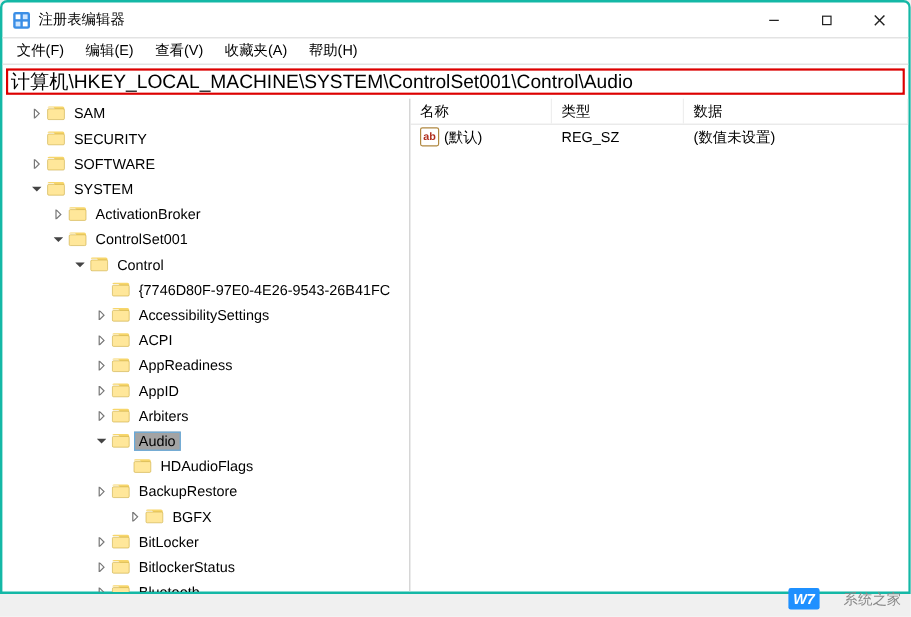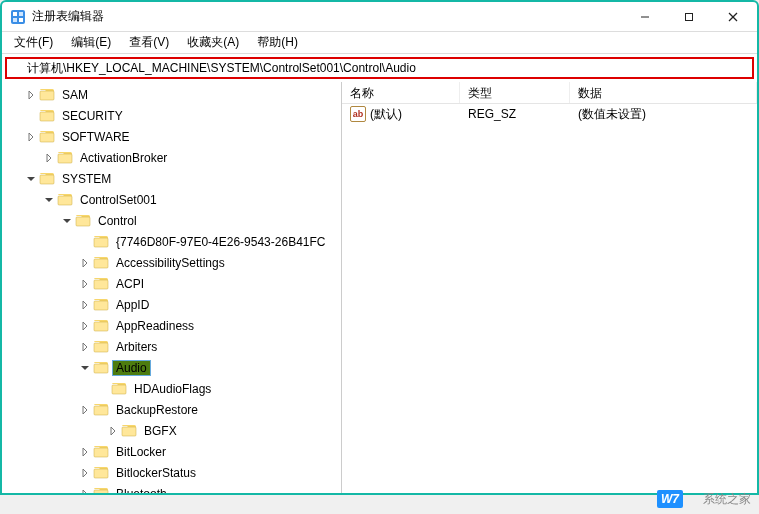--- a/index.html
+++ b/index.html
@@ -7,31 +7,31 @@
 .window { width: 759px; height: 495px; background: #fff; border: 2px solid #14b8a6; display: flex; flex-direction: column; border-radius: 6px 6px 0 0; }
 .titlebar { height: 30px; display: flex; align-items: center; padding: 0 2px 0 8px; border-bottom: 1px solid #ddd; }
 .titlebar .icon { width: 16px; height: 16px; margin-right: 6px; display: flex; align-items: center; justify-content: center;}
 .titlebar .title { flex: 1; }
 .winbtns { display: flex; }
 .winbtn { width: 44px; height: 28px; display: flex; align-items: center; justify-content: center; color: #222; }
 .menubar { height: 22px; display: flex; align-items: center; padding: 0 4px; border-bottom: 1px solid #ddd; gap: 2px;}
 .menuitem { padding: 2px 8px; }
 .addrbar-wrap { padding: 3px; }
 .addrbar { height: 22px; border: 2px solid #d00; display: flex; align-items: center; }
-.addrinput { flex: 1; border: none; outline: none; padding: 0 20px; font-size: 12px; }
+.addrinput { flex: 1; border: none; outline: none; padding: 0 2px; font-size: 16px; }
 .body { flex: 1; display: flex; overflow: hidden; }
 .tree { width: 340px; border-right: 1px solid #ccc; overflow-y: auto; overflow-x: hidden; padding: 2px 0; }
 .tree::-webkit-scrollbar { width: 16px; }
 .tree::-webkit-scrollbar-thumb { background: #ccc; border: 3px solid #fff; border-radius: 8px;}
 .tree::-webkit-scrollbar-track { background: #fff; }
 .node { display: flex; align-items: center; height: 21px; white-space: nowrap; cursor: default; }
 .node .chev { width: 14px; display: inline-flex; justify-content: center; color: #666; font-size: 10px; }
 .node .chev.blank { color: transparent; }
 .node .fld { width: 16px; height: 14px; margin: 0 3px 0 1px; display: inline-flex; }
-.node.selected .lbl { background: #4d7c0f; border: 1px solid #66aadd; padding: 0 3px; }
+.node.selected .lbl { background: #a3a3a3; border: 1px solid #66aadd; padding: 0 3px; }
 .node .lbl { padding: 1px 4px; }
 .list { flex: 1; }
 .list-head { display: flex; height: 22px; border-bottom: 1px solid #e5e5e5; }
 .list-head .col { padding: 3px 8px; border-right: 1px solid #eee; }
 .col-name { width: 118px; }
 .col-type { width: 110px; }
 .col-data { flex: 1; }
 .list-row { display: flex; height: 20px; align-items: center; }
 .list-row .cell { padding: 2px 8px; }
 .cell-name { width: 118px; display: flex; align-items: center; gap: 4px; }
@@ -127,74 +127,74 @@
             </svg>
           </span>
           <span class="fld">
             <svg class="folder-svg" viewBox="0 0 16 13">
               <path class="tab" d="M1 2 h5 l1.5 1.5 H15 V2.5 Q15 1 13.5 1 H2.5 Q1 1 1 2 Z"></path>
               <rect x="1" y="3" width="14" height="9" rx="1" fill="#ffe79a" stroke="#caa93e" stroke-width="0.5"></rect>
             </svg>
           </span>
           <span class="lbl">SOFTWARE</span>
         </div>
+        <div class="node" style="padding-left: 22px;">
+          <span class="chev">
+            <svg width="8" height="8" viewBox="0 0 8 8">
+              <path d="M0 2 L4 6 L8 2 Z" fill="#444"></path>
+            </svg>
+          </span>
+          <span class="fld">
+            <svg class="folder-svg" viewBox="0 0 16 13">
+              <path class="tab" d="M1 2 h5 l1.5 1.5 H15 V2.5 Q15 1 13.5 1 H2.5 Q1 1 1 2 Z"></path>
+              <rect x="1" y="3" width="14" height="9" rx="1" fill="#ffe79a" stroke="#caa93e" stroke-width="0.5"></rect>
+            </svg>
+          </span>
+          <span class="lbl">SYSTEM</span>
+        </div>
         <div class="node" style="padding-left: 40px;">
           <span class="chev">
             <svg width="8" height="8" viewBox="0 0 8 8">
               <path d="M2 0 L6 4 L2 8 Z" fill="none" stroke="#777" stroke-width="1"></path>
             </svg>
           </span>
           <span class="fld">
             <svg class="folder-svg" viewBox="0 0 16 13">
               <path class="tab" d="M1 2 h5 l1.5 1.5 H15 V2.5 Q15 1 13.5 1 H2.5 Q1 1 1 2 Z"></path>
               <rect x="1" y="3" width="14" height="9" rx="1" fill="#ffe79a" stroke="#caa93e" stroke-width="0.5"></rect>
             </svg>
           </span>
           <span class="lbl">ActivationBroker</span>
         </div>
-        <div class="node" style="padding-left: 22px;">
+        <div class="node" style="padding-left: 40px;">
           <span class="chev">
             <svg width="8" height="8" viewBox="0 0 8 8">
               <path d="M0 2 L4 6 L8 2 Z" fill="#444"></path>
             </svg>
           </span>
           <span class="fld">
             <svg class="folder-svg" viewBox="0 0 16 13">
               <path class="tab" d="M1 2 h5 l1.5 1.5 H15 V2.5 Q15 1 13.5 1 H2.5 Q1 1 1 2 Z"></path>
               <rect x="1" y="3" width="14" height="9" rx="1" fill="#ffe79a" stroke="#caa93e" stroke-width="0.5"></rect>
             </svg>
           </span>
-          <span class="lbl">SYSTEM</span>
-        </div>
-        <div class="node" style="padding-left: 40px;">
+          <span class="lbl">ControlSet001</span>
+        </div>
+        <div class="node" style="padding-left: 58px;">
           <span class="chev">
             <svg width="8" height="8" viewBox="0 0 8 8">
               <path d="M0 2 L4 6 L8 2 Z" fill="#444"></path>
             </svg>
           </span>
           <span class="fld">
             <svg class="folder-svg" viewBox="0 0 16 13">
               <path class="tab" d="M1 2 h5 l1.5 1.5 H15 V2.5 Q15 1 13.5 1 H2.5 Q1 1 1 2 Z"></path>
               <rect x="1" y="3" width="14" height="9" rx="1" fill="#ffe79a" stroke="#caa93e" stroke-width="0.5"></rect>
             </svg>
           </span>
-          <span class="lbl">ControlSet001</span>
-        </div>
-        <div class="node" style="padding-left: 58px;">
-          <span class="chev">
-            <svg width="8" height="8" viewBox="0 0 8 8">
-              <path d="M0 2 L4 6 L8 2 Z" fill="#444"></path>
-            </svg>
-          </span>
-          <span class="fld">
-            <svg class="folder-svg" viewBox="0 0 16 13">
-              <path class="tab" d="M1 2 h5 l1.5 1.5 H15 V2.5 Q15 1 13.5 1 H2.5 Q1 1 1 2 Z"></path>
-              <rect x="1" y="3" width="14" height="9" rx="1" fill="#ffe79a" stroke="#caa93e" stroke-width="0.5"></rect>
-            </svg>
-          </span>
           <span class="lbl">Control</span>
         </div>
         <div class="node" style="padding-left: 76px;">
           <span class="chev blank"></span>
           <span class="fld">
             <svg class="folder-svg" viewBox="0 0 16 13">
               <path class="tab" d="M1 2 h5 l1.5 1.5 H15 V2.5 Q15 1 13.5 1 H2.5 Q1 1 1 2 Z"></path>
               <rect x="1" y="3" width="14" height="9" rx="1" fill="#ffe79a" stroke="#caa93e" stroke-width="0.5"></rect>
             </svg>
           </span>
@@ -233,35 +233,35 @@
             <svg width="8" height="8" viewBox="0 0 8 8">
               <path d="M2 0 L6 4 L2 8 Z" fill="none" stroke="#777" stroke-width="1"></path>
             </svg>
           </span>
           <span class="fld">
             <svg class="folder-svg" viewBox="0 0 16 13">
               <path class="tab" d="M1 2 h5 l1.5 1.5 H15 V2.5 Q15 1 13.5 1 H2.5 Q1 1 1 2 Z"></path>
               <rect x="1" y="3" width="14" height="9" rx="1" fill="#ffe79a" stroke="#caa93e" stroke-width="0.5"></rect>
             </svg>
           </span>
+          <span class="lbl">AppReadiness</span>
+        </div>
+        <div class="node" style="padding-left: 76px;">
+          <span class="chev">
+            <svg width="8" height="8" viewBox="0 0 8 8">
+              <path d="M2 0 L6 4 L2 8 Z" fill="none" stroke="#777" stroke-width="1"></path>
+            </svg>
+          </span>
+          <span class="fld">
+            <svg class="folder-svg" viewBox="0 0 16 13">
+              <path class="tab" d="M1 2 h5 l1.5 1.5 H15 V2.5 Q15 1 13.5 1 H2.5 Q1 1 1 2 Z"></path>
+              <rect x="1" y="3" width="14" height="9" rx="1" fill="#ffe79a" stroke="#caa93e" stroke-width="0.5"></rect>
+            </svg>
+          </span>
           <span class="lbl">AppID</span>
-        </div>
-        <div class="node" style="padding-left: 76px;">
-          <span class="chev">
-            <svg width="8" height="8" viewBox="0 0 8 8">
-              <path d="M2 0 L6 4 L2 8 Z" fill="none" stroke="#777" stroke-width="1"></path>
-            </svg>
-          </span>
-          <span class="fld">
-            <svg class="folder-svg" viewBox="0 0 16 13">
-              <path class="tab" d="M1 2 h5 l1.5 1.5 H15 V2.5 Q15 1 13.5 1 H2.5 Q1 1 1 2 Z"></path>
-              <rect x="1" y="3" width="14" height="9" rx="1" fill="#ffe79a" stroke="#caa93e" stroke-width="0.5"></rect>
-            </svg>
-          </span>
-          <span class="lbl">AppReadiness</span>
         </div>
         <div class="node" style="padding-left: 76px;">
           <span class="chev">
             <svg width="8" height="8" viewBox="0 0 8 8">
               <path d="M2 0 L6 4 L2 8 Z" fill="none" stroke="#777" stroke-width="1"></path>
             </svg>
           </span>
           <span class="fld">
             <svg class="folder-svg" viewBox="0 0 16 13">
               <path class="tab" d="M1 2 h5 l1.5 1.5 H15 V2.5 Q15 1 13.5 1 H2.5 Q1 1 1 2 Z"></path>

